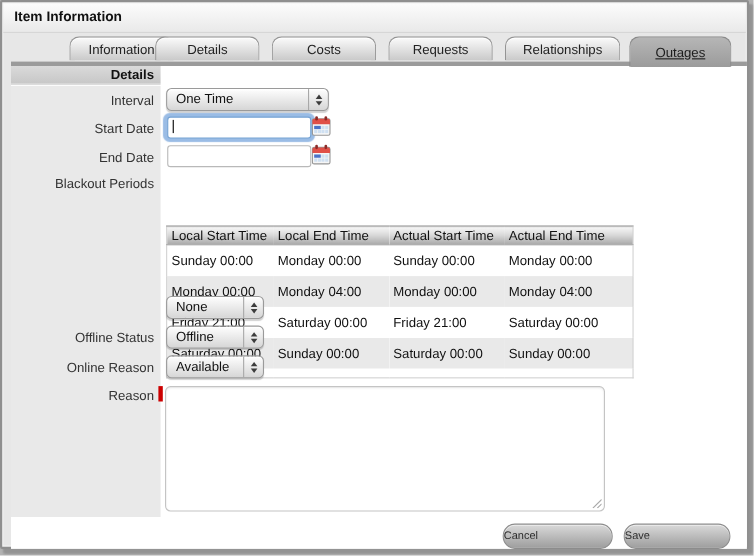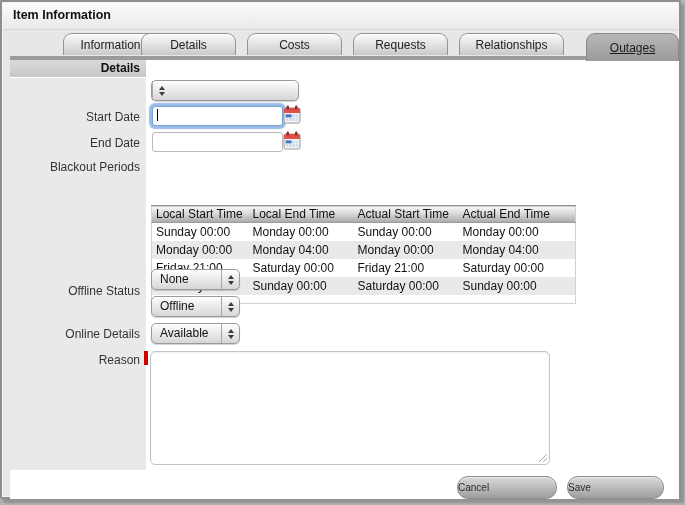--- a/index.html
+++ b/index.html
@@ -31,21 +31,21 @@
     background:linear-gradient(#fbfbfb,#c9c9c9);
     box-shadow:inset 0 1px 0 #ffffff;
     display:flex;align-items:center;justify-content:center;
     font-size:12px;color:#222;cursor:default;z-index:1;
   }
   .tab.active{
     height:27px;background:linear-gradient(#b6b6b6,#9b9b9b);
     border-color:#898989;box-shadow:none;color:#1c1c1c;z-index:3;
   }
   .t1{left:33px;width:93px;margin-left:28px;} .t2{left:139px;width:93px;} .t3{left:245px;width:93px;}
-  .t4{left:351px;width:93px;} .t5{left:457px;width:103px;} .t6{left:584px;width:91px;text-decoration:underline;}
+  .t4{left:351px;width:93px;} .t5{left:457px;width:103px;} .t6{left:570px;width:91px;text-decoration:underline;}
   .darkbar{
     position:absolute;left:8px;top:54px;width:669px;height:4px;
     background:#9b9b9b;z-index:2;
   }
   
   .content{
     position:absolute;left:8px;top:58px;width:669px;height:439px;
     background:#ffffff;z-index:2;
   }
   .section-head{
@@ -100,21 +100,21 @@
     position:absolute;left:149px;top:155px;width:424px;z-index:4;
     border-collapse:collapse;table-layout:fixed;font-size:12px;color:#111;
     border:1px solid #d2d2d2;border-top:none;background:#fff;margin-top:48px;
   }
   .btable th{
     height:16px;font-weight:normal;text-align:left;padding:0 0 0 4px;
     background:linear-gradient(180deg,#f7f7f7 0%,#d9d9d9 45%,#a8a8a8 100%);
     border-top:1px solid #8d8d8d;border-bottom:1px solid #9c9c9c;
     white-space:nowrap;overflow:hidden;
   }
-  .btable td{height:18px;padding:0 0 0 4px;white-space:nowrap;overflow:hidden;}
+  .btable td{height:28px;padding:0 0 0 4px;white-space:nowrap;overflow:hidden;}
   .btable tr.odd td{background:#ffffff;}
   .btable tr.even td{background:#e9e9e9;}
   .btable tr.spacer td{height:8px;background:#fff;}
   
   .reason-wrap{
     position:absolute;left:148px;top:349px;width:398px;height:112px;z-index:4;
     border:1px solid #c4c4c4;border-radius:5px;background:#fff;
     box-shadow:inset 0 1px 2px rgba(0,0,0,0.08);
   }
   .reason-wrap textarea{
@@ -159,21 +159,23 @@
     </div>
   <div class="tab t6 active">
       <span>Outages</span>
     </div>
 
   <div class="darkbar"></div>
   <div class="content"></div>
   <div class="section-head">Details</div>
   <div class="labelcol"></div>
 
+  <div class="flabel" style="top:82px">Interval</div>
   <div class="dropdown" style="left:149px;top:78px;width:146px;">
+    <span class="dd-label">One Time</span>
     <span class="dd-arrows">
         <i class="arr-up"></i>
         <i class="arr-dn"></i>
       </span>
   </div>
 
   <div class="flabel" style="top:108px">Start Date</div>
   <input class="tinput focused" style="top: 104px;" value="">
   <div class="caret" style="top:107px"></div>
   <svg class="calicon" style="left:281px;top:103px" viewBox="0 0 18 19">
@@ -255,30 +257,30 @@
     </table>
 
   <div class="dropdown" style="left:149px;top:267px;width:87px;">
     <span class="dd-label">None</span>
     <span class="dd-arrows">
         <i class="arr-up"></i>
         <i class="arr-dn"></i>
       </span>
   </div>
 
-  <div class="flabel" style="top:282px">Offline Status</div>
+  <div class="flabel" style="top:298px">Offline Status</div>
   <div class="dropdown" style="left:149px;top:294px;width:87px;">
     <span class="dd-label">Offline</span>
     <span class="dd-arrows">
         <i class="arr-up"></i>
         <i class="arr-dn"></i>
       </span>
   </div>
 
-  <div class="flabel" style="top:325px">Online Details</div>
+  <div class="flabel" style="top:325px">Online Reason</div>
   <div class="dropdown" style="left:149px;top:321px;width:87px;">
     <span class="dd-label">Available</span>
     <span class="dd-arrows">
         <i class="arr-up"></i>
         <i class="arr-dn"></i>
       </span>
   </div>
 
   <div class="flabel" style="top:351px">Reason</div>
   <div class="req" style="top:349px;background:#cc0000;"></div>

